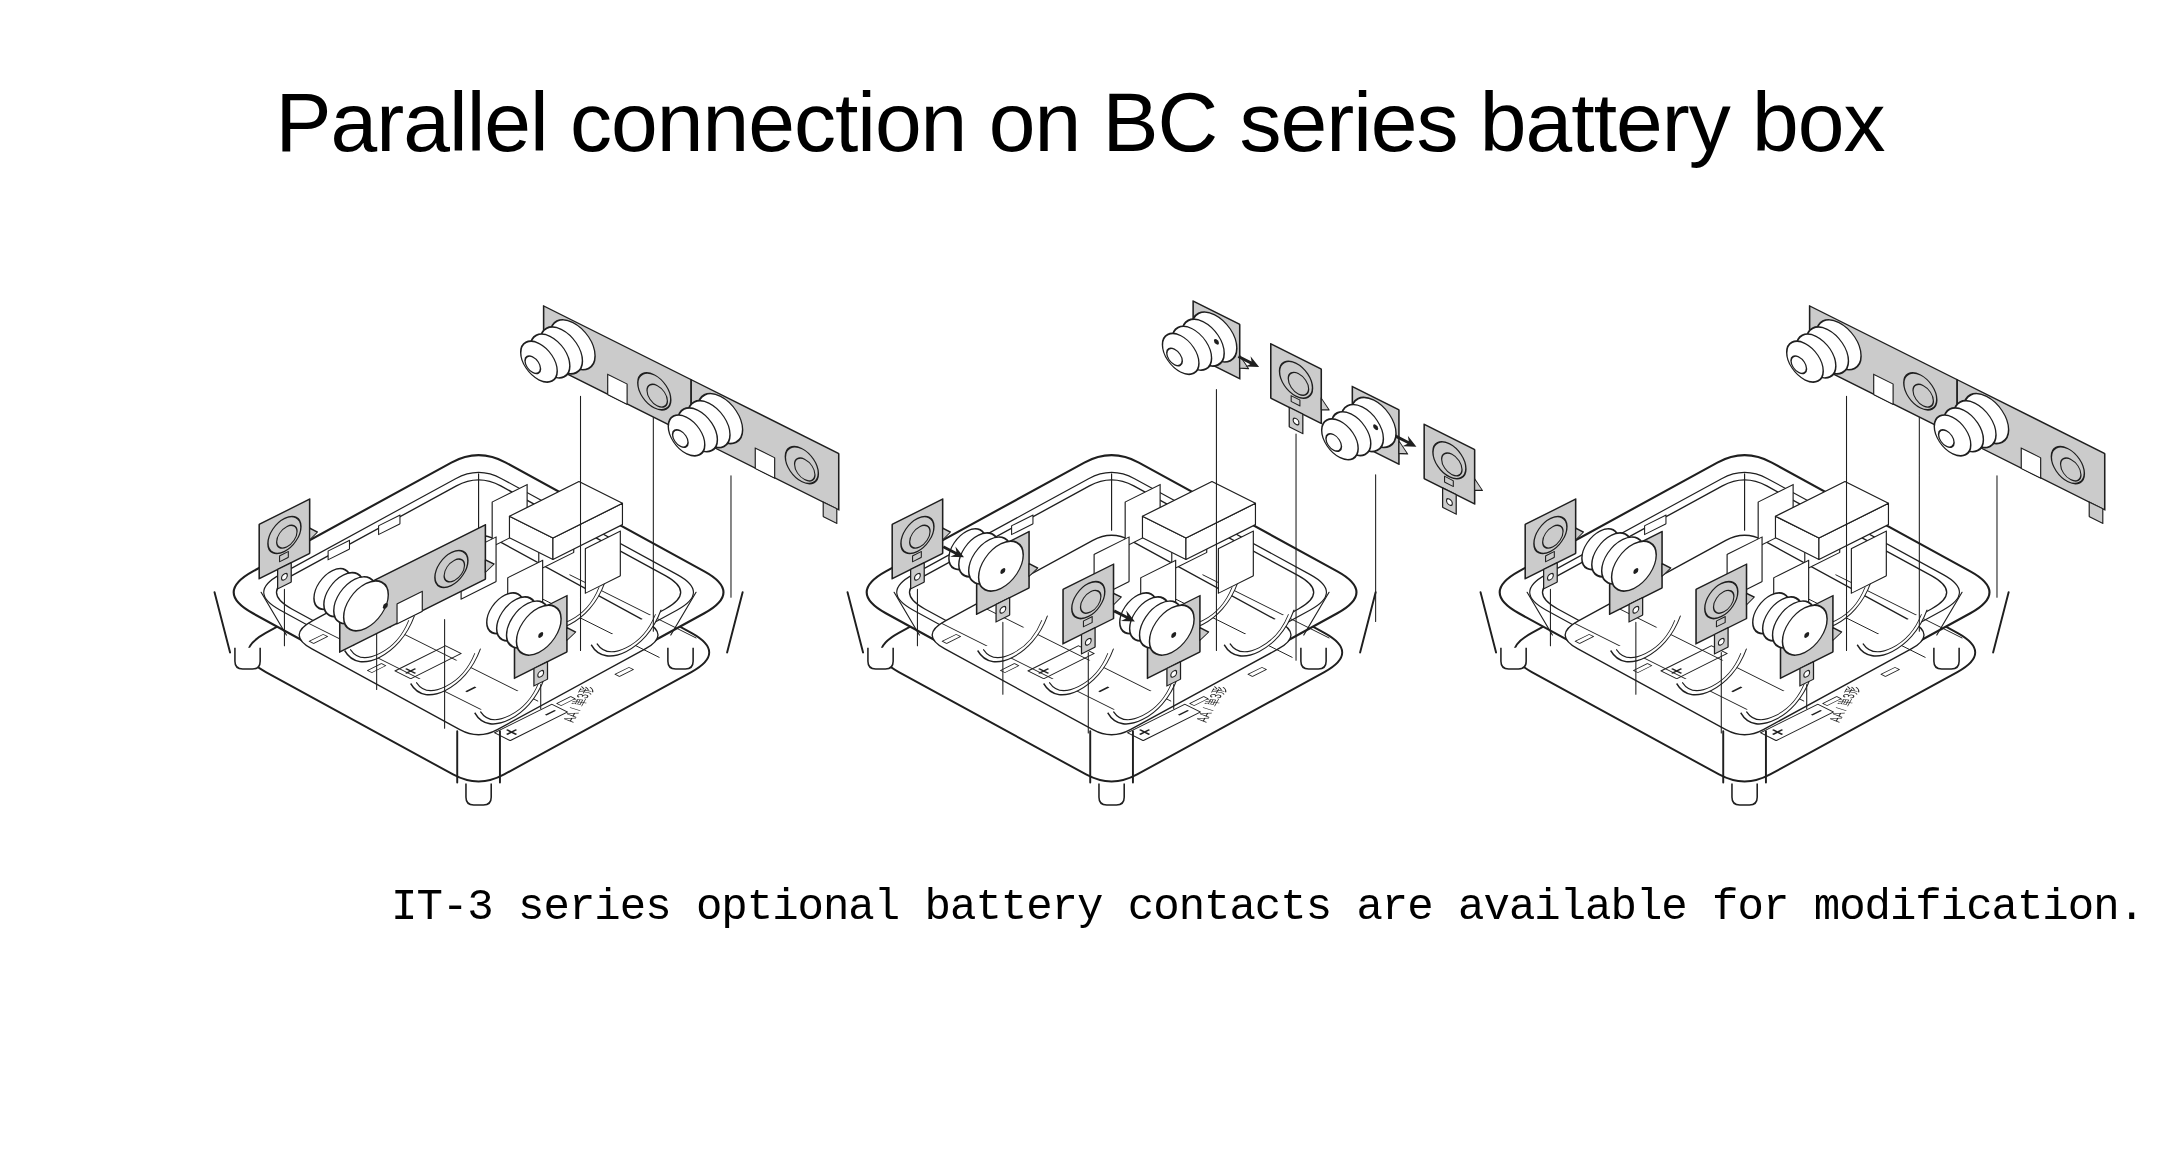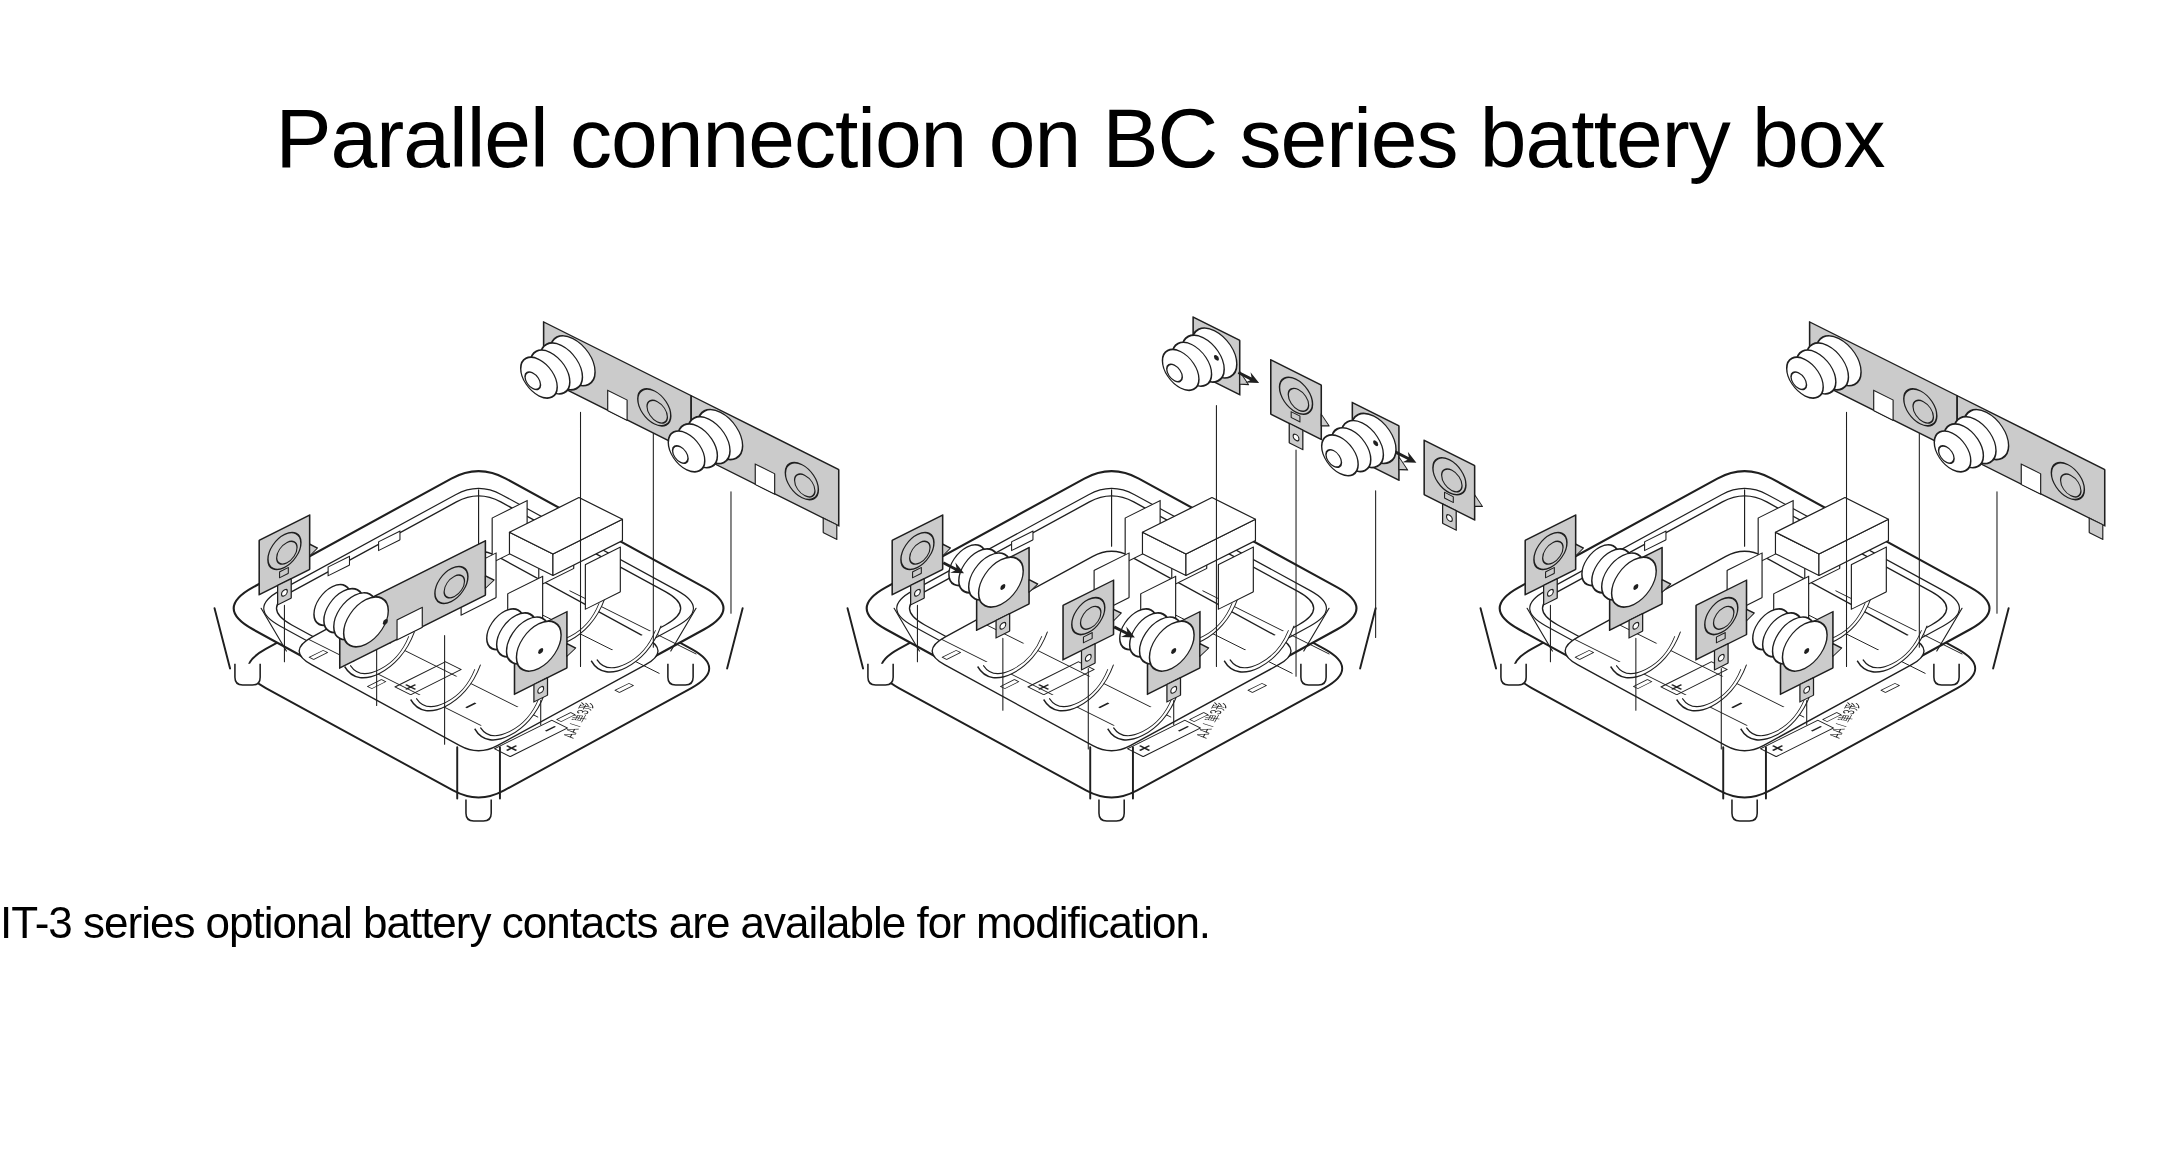--- a/index.html
+++ b/index.html
@@ -2,33 +2,33 @@
 <html><head>
 <meta charset="utf-8">
 <style>
   html,body{margin:0;padding:0;}
   body{
     width:2160px;height:1160px;overflow:hidden;background:#ffffff;
     font-family:"Liberation Sans", sans-serif;color:#000;
   }
   .page{width:2160px;height:1160px;position:relative;}
   h1.title{
-    margin:0;padding-top:96px;text-align:center;
+    margin:8px;padding-top:72px;text-align:center;
     font-size:84px;font-weight:400;letter-spacing:-1px;line-height:1;
   }
   .diagrams{
     display:flex;justify-content:flex-start;align-items:flex-start;
     padding-left:148px;margin-top:40px;
   }
   .diagrams figure{margin:0;width:700px;flex:0 0 auto;margin-right:-67px;}
   .diagrams figure:last-child{margin-right:0;}
   .diagrams svg{width:700px;height:631px;display:block;overflow:visible;}
   p.caption{
-    margin:0;margin-top:46px;text-align:left;
-    font-size:44px;letter-spacing:-1px;line-height:1.2;
+    margin:16px;margin-top:46px;text-align:right;
+    font-size:44px;letter-spacing:-1px;line-height:1.2;font-family:Liberation Mono, monospace;
   }
 </style>
 </head>
 <body>
 
 <div class="page">
   <h1 class="title">Parallel connection on BC series battery box</h1>
 
   <div class="diagrams">
     <figure>

